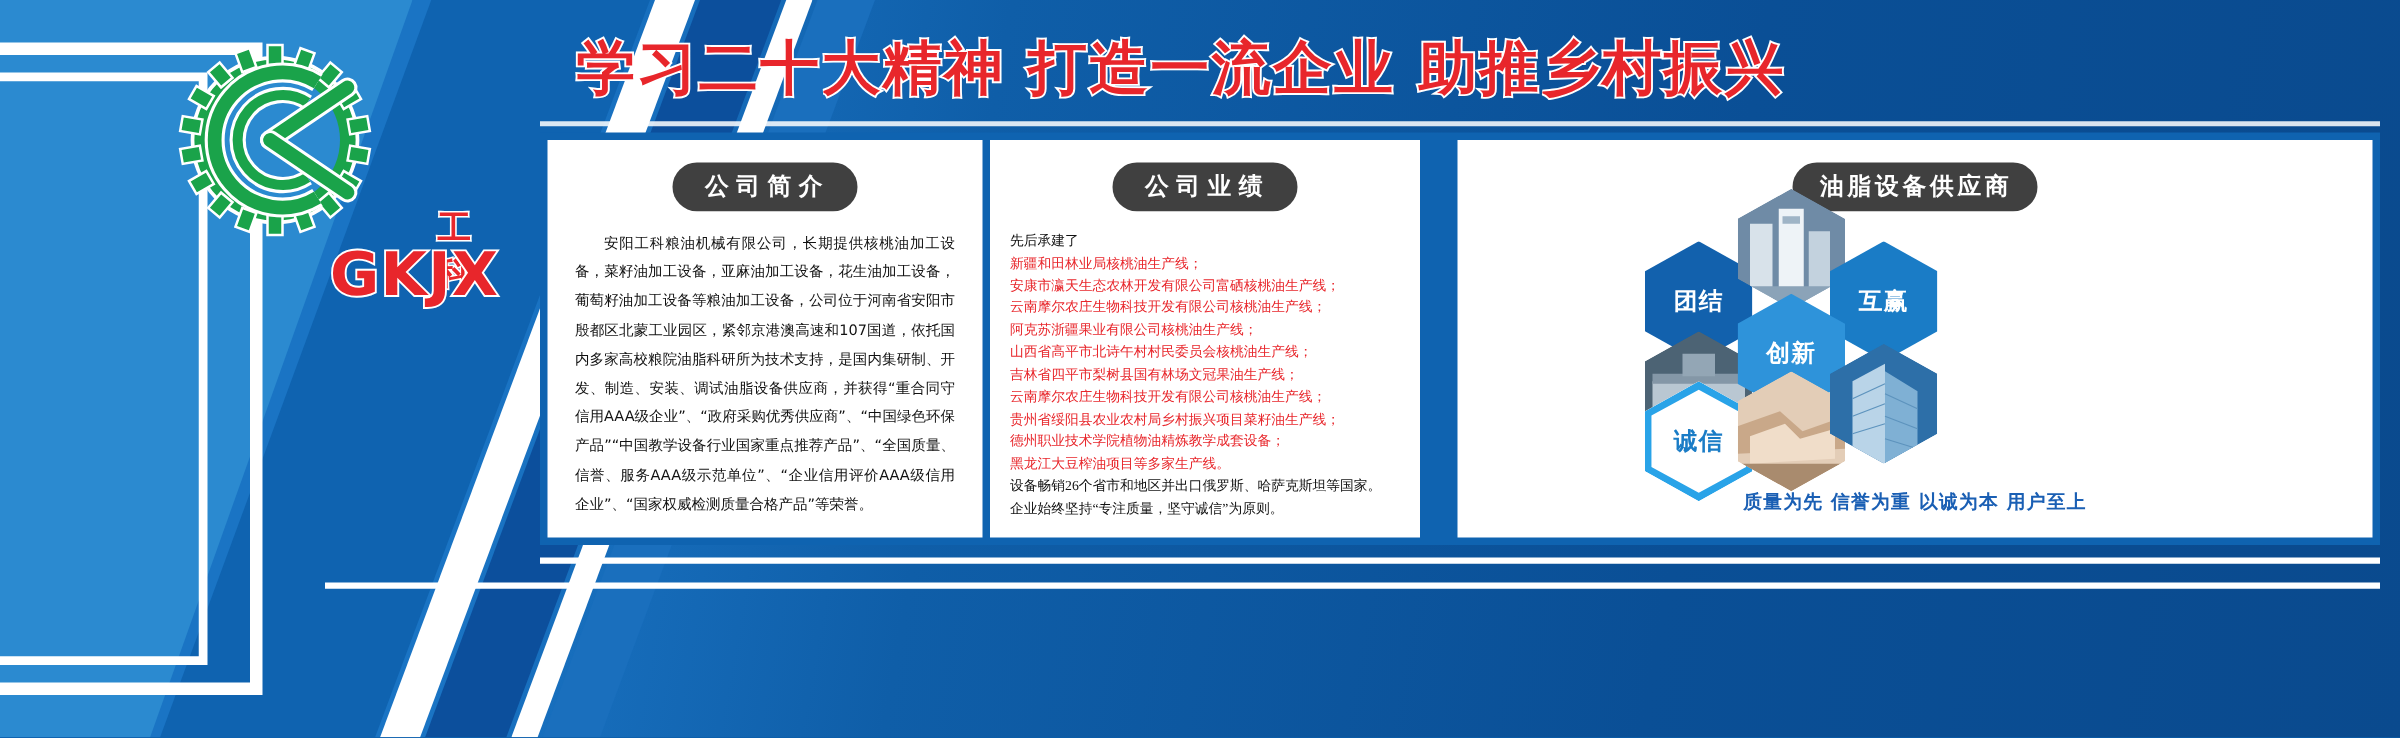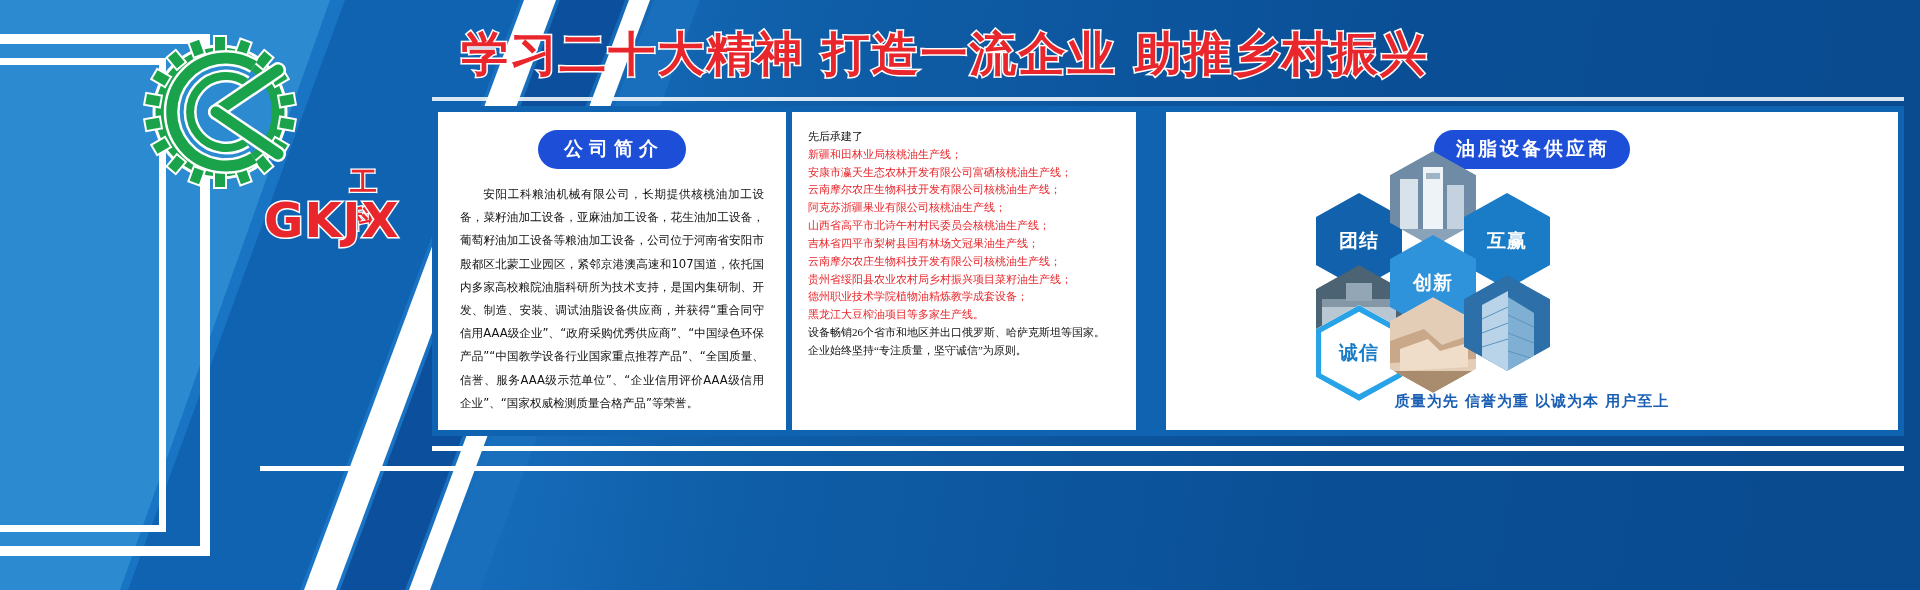--- a/index.html
+++ b/index.html
@@ -60,21 +60,21 @@
      font-family:"DejaVu Sans","Liberation Sans",sans-serif;letter-spacing:1px;}
 
   
   .panels{position:absolute;left:432px;top:106px;width:1472px;height:330px;
      background:#0f63b0;padding:6px;box-sizing:border-box;display:flex;gap:6px;}
   .panel{background:#ffffff;box-sizing:border-box;position:relative;overflow:hidden;}
   .p1{width:348px;}
   .p2{width:344px;}
   .p3{flex:1;margin-left:24px;}
 
-  .pill{margin:18px auto 0 auto;background:#1d4ed8;color:#ffffff;border-radius:22px;
+  .pill{margin:18px auto 0 auto;background:#404040;color:#ffffff;border-radius:22px;
      font-size:19px;font-weight:bold;letter-spacing:6px;text-align:center;
      padding:6px 22px 7px 26px;width:fit-content;
      font-family:"DejaVu Sans","Liberation Sans",sans-serif;}
   .pill.wide{letter-spacing:3px;padding:6px 20px 7px 22px;}
 
   .body1{padding:14px 22px 0 22px;font-size:11.6px;line-height:2.0;color:#111;
      text-align:justify;text-justify:inter-ideograph;
      font-family:"DejaVu Sans","Liberation Sans",sans-serif;}
   .body1 .indent{text-indent:2em;display:block;}
 
@@ -179,20 +179,21 @@
   <div class="panels">
 
     <div class="panel p1">
       <div class="pill">公司简介</div>
       <div class="body1">
         <span class="indent">安阳工科粮油机械有限公司，长期提供核桃油加工设备，菜籽油加工设备，亚麻油加工设备，花生油加工设备，葡萄籽油加工设备等粮油加工设备，公司位于河南省安阳市殷都区北蒙工业园区，紧邻京港澳高速和107国道，依托国内多家高校粮院油脂科研所为技术支持，是国内集研制、开发、制造、安装、调试油脂设备供应商，并获得“重合同守信用AAA级企业”、“政府采购优秀供应商”、“中国绿色环保产品”“中国教学设备行业国家重点推荐产品”、“全国质量、信誉、服务AAA级示范单位”、“企业信用评价AAA级信用企业”、“国家权威检测质量合格产品”等荣誉。</span>
       </div>
     </div>
 
     <div class="panel p2">
+      <div class="pill">公司业绩</div>
       <div class="body2">
         <div class="blk">先后承建了</div>
         <div class="red">新疆和田林业局核桃油生产线；</div>
         <div class="red">安康市瀛天生态农林开发有限公司富硒核桃油生产线；</div>
         <div class="red">云南摩尔农庄生物科技开发有限公司核桃油生产线；</div>
         <div class="red">阿克苏浙疆果业有限公司核桃油生产线；</div>
         <div class="red">山西省高平市北诗午村村民委员会核桃油生产线；</div>
         <div class="red">吉林省四平市梨树县国有林场文冠果油生产线；</div>
         <div class="red">云南摩尔农庄生物科技开发有限公司核桃油生产线；</div>
         <div class="red">贵州省绥阳县农业农村局乡村振兴项目菜籽油生产线；</div>

